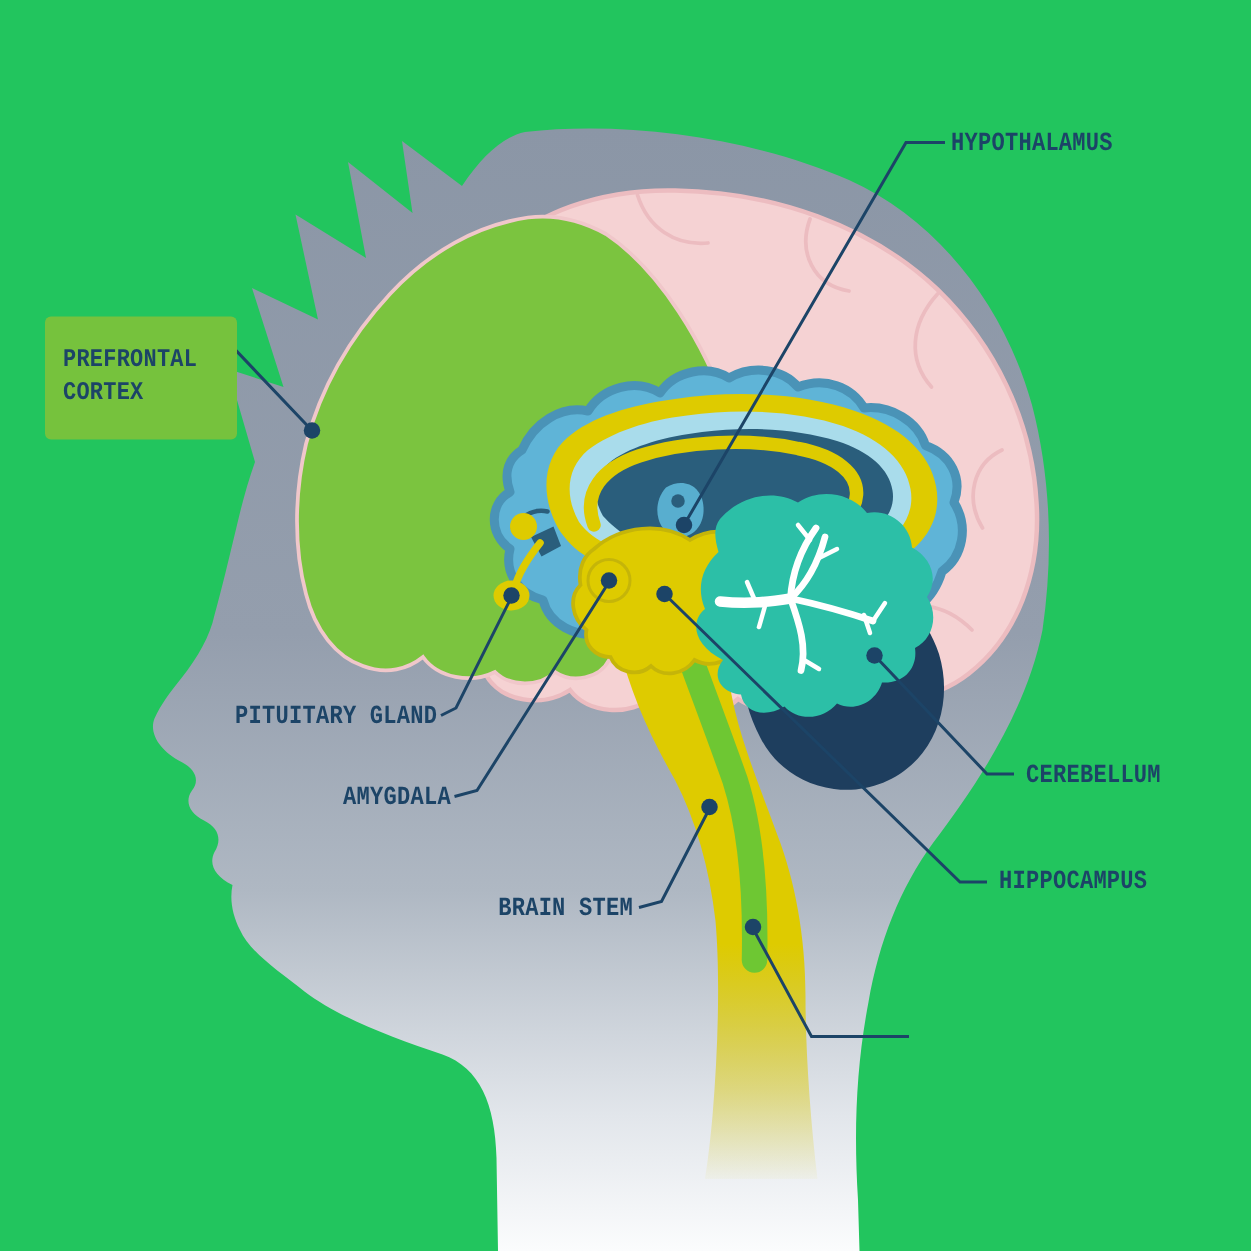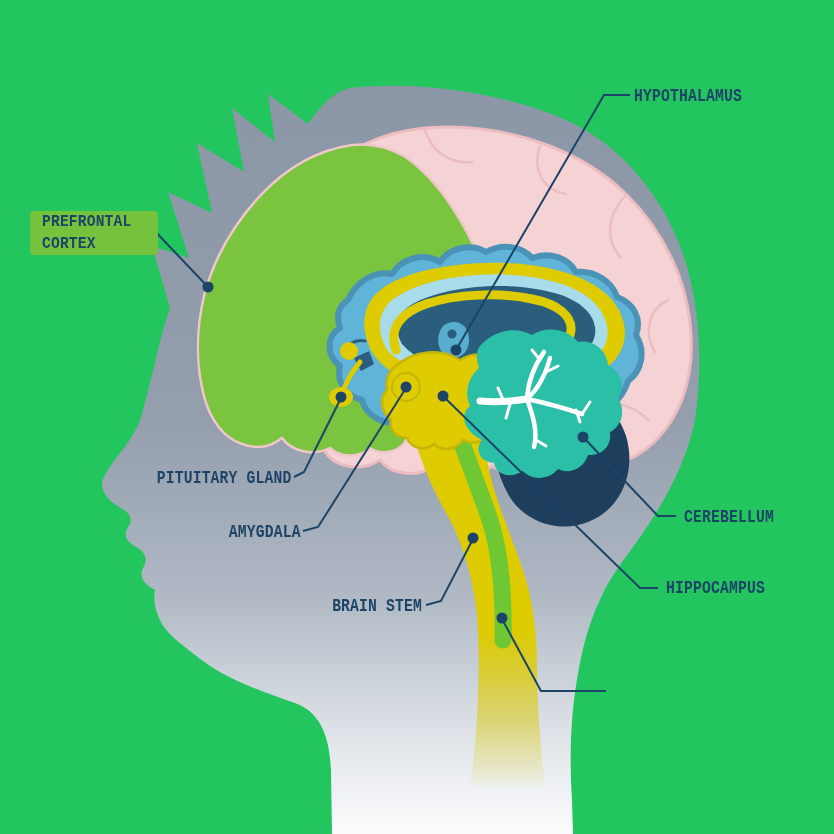--- a/index.html
+++ b/index.html
@@ -4,21 +4,21 @@
 <style>
   html,body{margin:0;padding:0;background:#ffffff;}
   #stage{position:relative;width:834px;height:834px;background:#22c55e;overflow:hidden;
          font-family:Liberation Mono, monospace;}
   #stage svg{position:absolute;left:0;top:0;}
   .lbl{position:absolute;color:#1C4467;font-weight:700;font-size:17.5px;
        letter-spacing:.2px;white-space:nowrap;transform:scaleX(.84);}
   .lbl.lft{transform-origin:left center;}
   .lbl.rgt{transform-origin:right center;}
   .badge{position:absolute;background:#76C23D;border-radius:4px;color:#1C4467;
-         font-weight:700;padding:0 12px;}
+         font-weight:700;padding:19px 12px;}
   .badge .inner{transform:scaleX(.86);transform-origin:left center;}
   .badge .ln{display:block;font-size:17px;line-height:1.3;letter-spacing:.2px;white-space:nowrap;}
 </style>
 </head>
 <body>
 
 <div id="stage">
 
 <svg width="834" height="834" viewBox="0 0 834 834">
   <defs>

